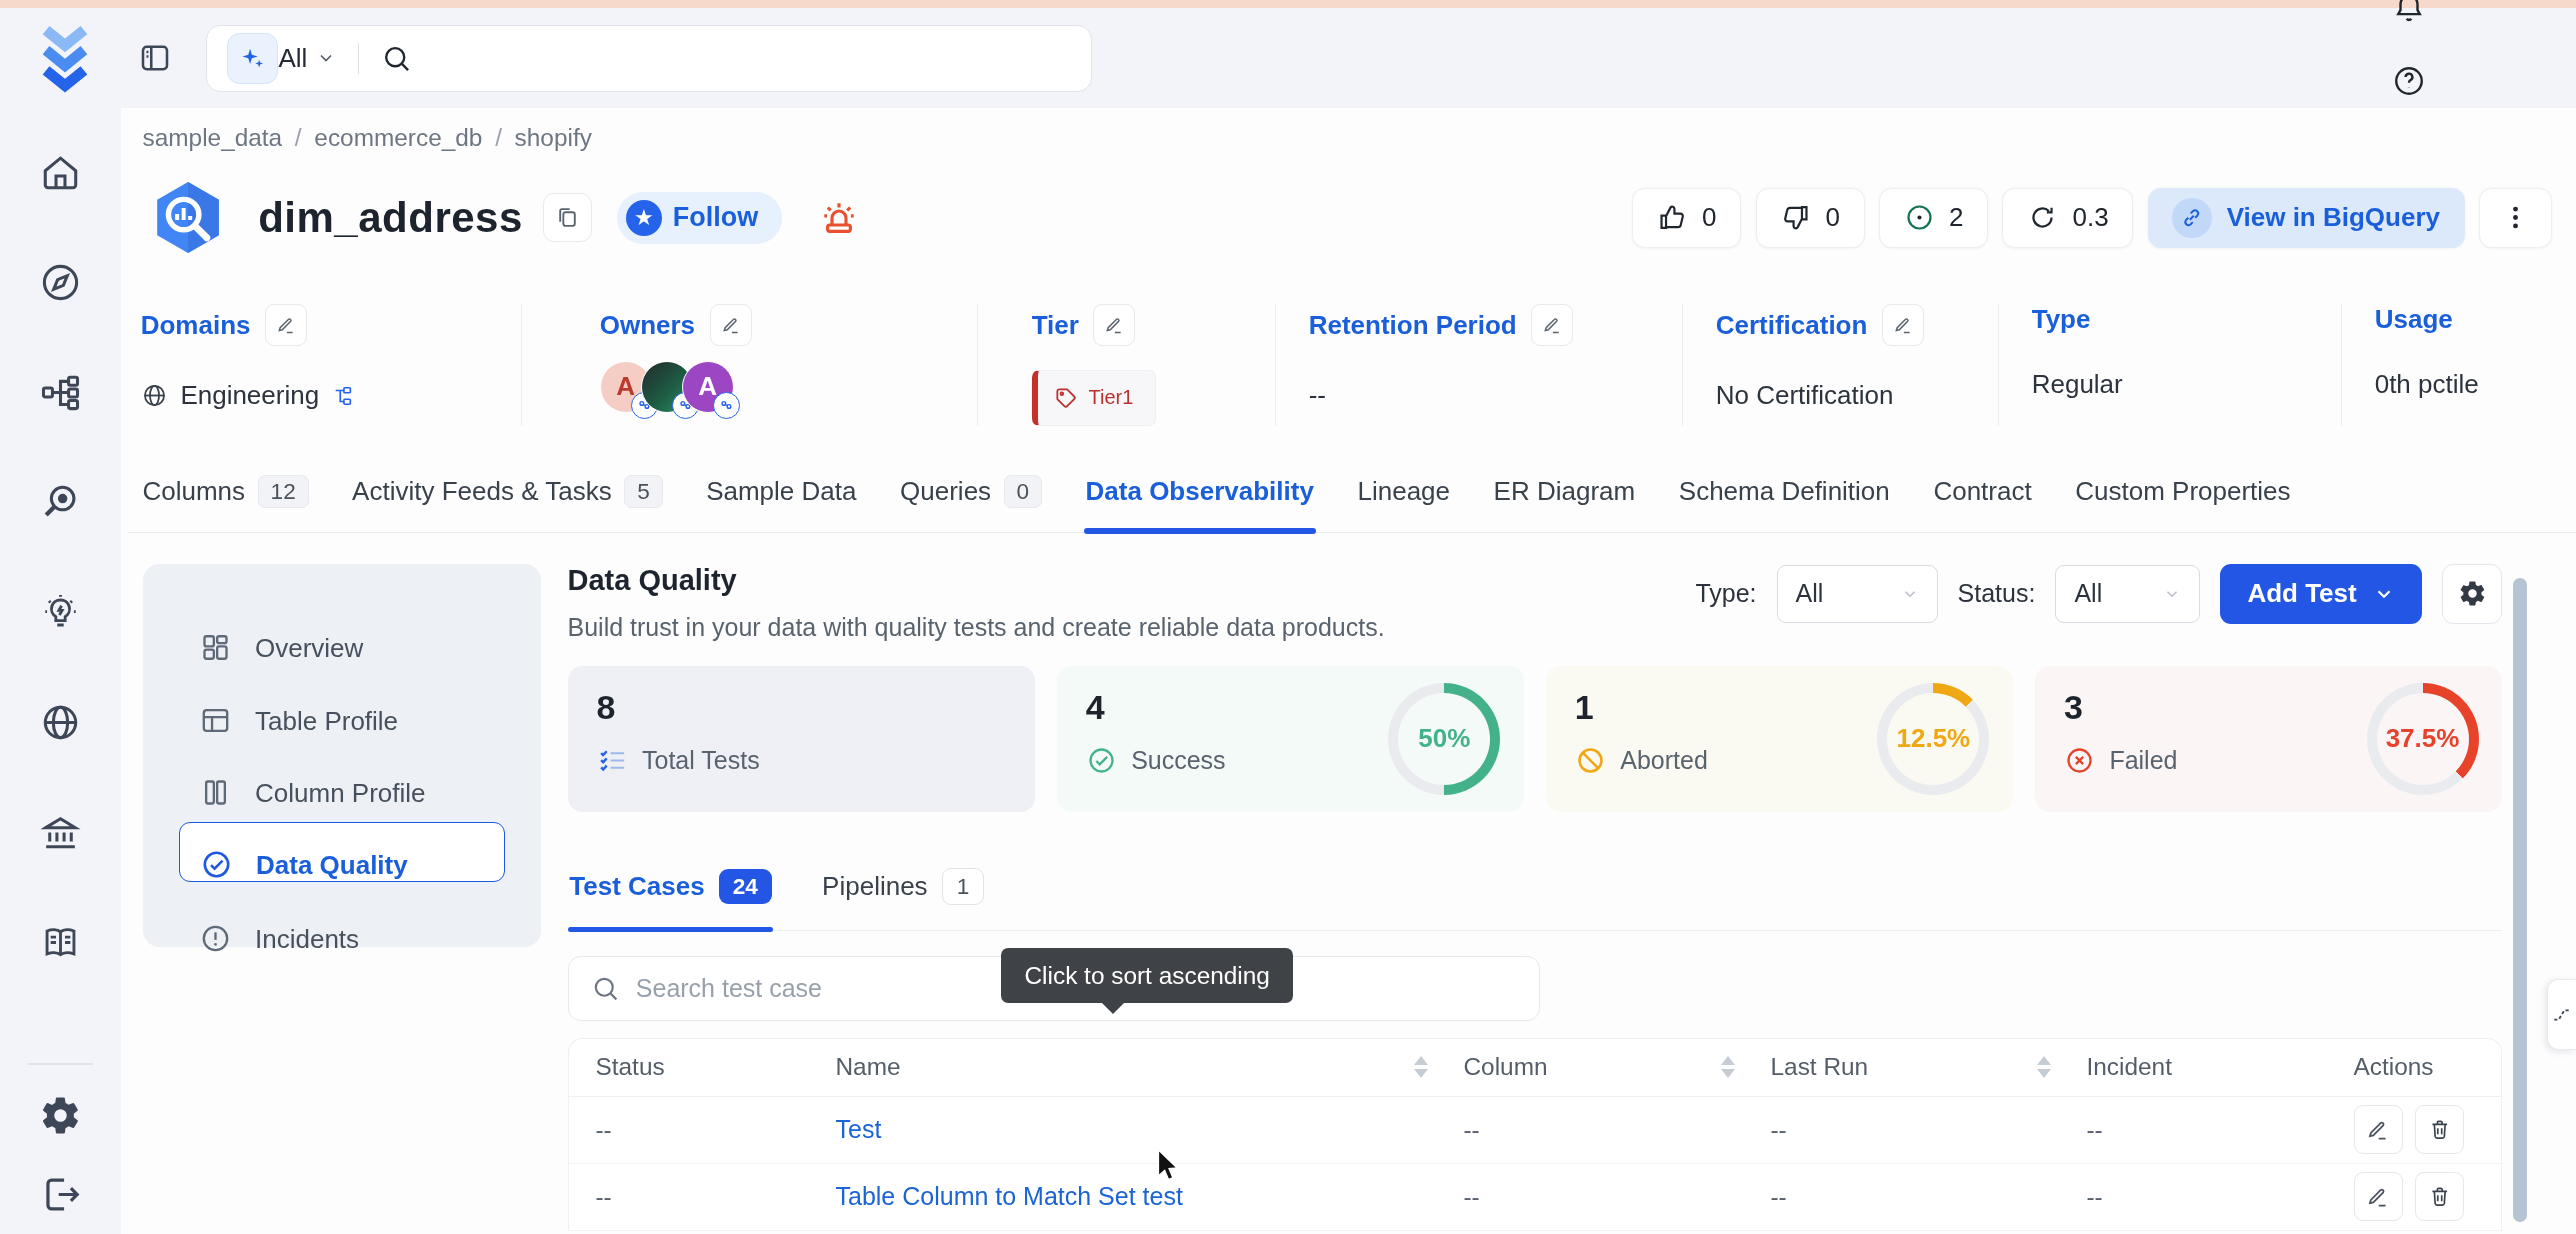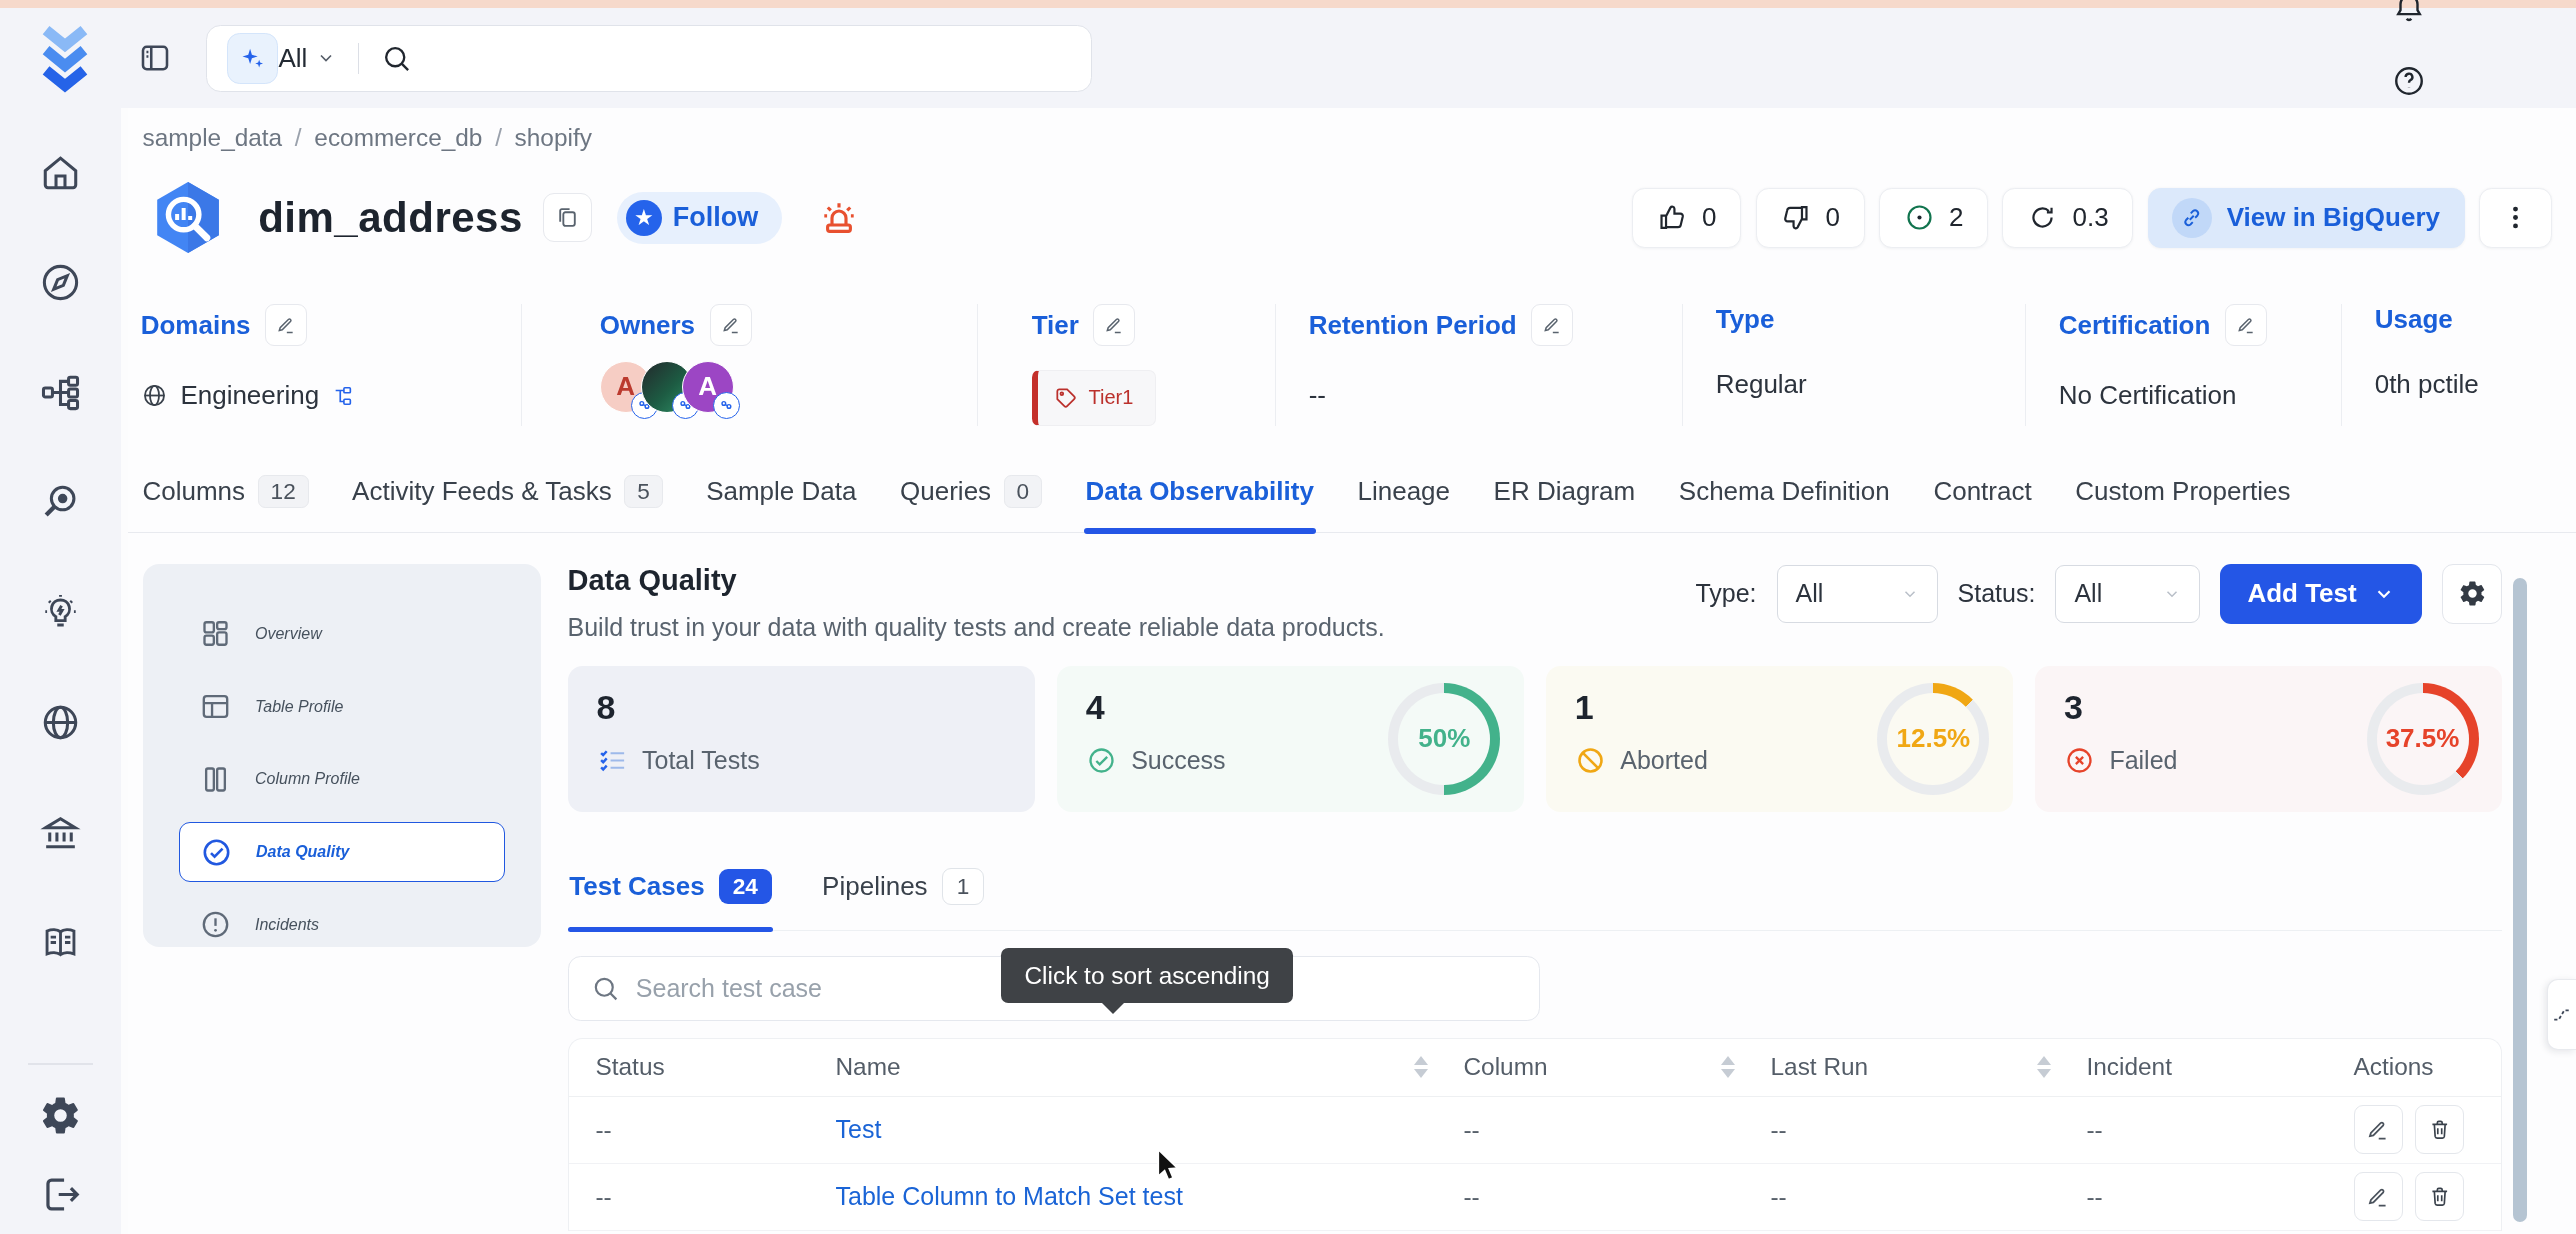--- a/index.html
+++ b/index.html
@@ -70,21 +70,21 @@
   
   #entity-tabs { display:flex; gap:40px; margin-top:33px; padding:0 12.7px; border-bottom:1.8px solid #e8eaef; }
   .etab { position:relative; display:flex; align-items:center; gap:12.7px; padding:16.3px 1.8px 23.5px; font-size:26px; color:#39414b; cursor:pointer; }
   .etab-count { background:#f2f3f6; border:1.8px solid #e7e9ed; border-radius:7.2px; font-size:22.6px; color:#4a525c; padding:2.7px 11.8px; }
   .etab.active { color:#1a5fd9; font-weight:bold; }
   .etab.active::after { content:""; position:absolute; left:0; right:0; bottom:-1.8px; height:5.4px; border-radius:3.6px; background:#2456e6; }
 
   
   #content-row { display:flex; gap:27px; margin-top:31px; padding:0 81px 0 14.5px; }
   #profiler-nav { width:398px; height:383px; background:#edf0f5; border-radius:16.3px; padding:40px 36px; flex:0 0 auto; }
-  .pnav-item { display:flex; align-items:center; gap:23.5px; height:60px; margin-bottom:12.7px; font-size:16px; color:#46515d; padding:0 20px; border-radius:11px; cursor:pointer;font-style:italic; }
+  .pnav-item { display:flex; align-items:flex-end; gap:23.5px; height:60px; margin-bottom:12.7px; font-size:26px; color:#46515d; padding:0 20px; border-radius:11px; cursor:pointer; }
   .pnav-item svg { color:#5f6a78; }
   .pnav-item.active { background:#fff; border:1.8px solid #2158e0; color:#1a5fd9; font-weight:bold; }
   .pnav-item.active svg { color:#2158e0; }
 
   #dq-main { flex:1; min-width:0; }
   #dq-head { display:flex; align-items:flex-start; }
   #dq-title { font-size:29px; font-weight:bold; color:#1d242e; }
   #dq-sub { font-size:25px; color:#59636e; margin-top:16.3px; }
   #dq-controls { margin-left:auto; display:flex; align-items:center; gap:20px; }
   .ctl-label { font-size:25px; color:#2c333d; }
@@ -411,39 +411,39 @@
         <span class="edit-chip">
             <svg width="20" height="20" viewBox="0 0 24 24" fill="none" stroke="currentColor" stroke-width="1.8">
               <path d="M4 18.5 l3.5-.8 L17.6 7.6 a1.8 1.8 0 0 0-2.5-2.5 L5 15.2 Z M13 21 h7"></path>
             </svg>
           </span>
       </div>
       <div class="meta-value">
           <span>--</span>
         </div>
     </div>
-    <div class="meta-col" style="width:343px">
-      <div class="meta-label-row">
-          <span class="meta-label">Type</span>
-        </div>
-      <div class="meta-value">
-          <span>Regular</span>
-        </div>
-    </div>
     <div class="meta-col" style="width:316px">
       <div class="meta-label-row">
         <span class="meta-label">Certification</span>
         <span class="edit-chip">
             <svg width="20" height="20" viewBox="0 0 24 24" fill="none" stroke="currentColor" stroke-width="1.8">
               <path d="M4 18.5 l3.5-.8 L17.6 7.6 a1.8 1.8 0 0 0-2.5-2.5 L5 15.2 Z M13 21 h7"></path>
             </svg>
           </span>
       </div>
       <div class="meta-value">
           <span>No Certification</span>
+        </div>
+    </div>
+    <div class="meta-col" style="width:343px">
+      <div class="meta-label-row">
+          <span class="meta-label">Type</span>
+        </div>
+      <div class="meta-value">
+          <span>Regular</span>
         </div>
     </div>
     <div class="meta-col">
       <div class="meta-label-row">
           <span class="meta-label">Usage</span>
         </div>
       <div class="meta-value">
           <span>0th pctile</span>
         </div>
     </div>

